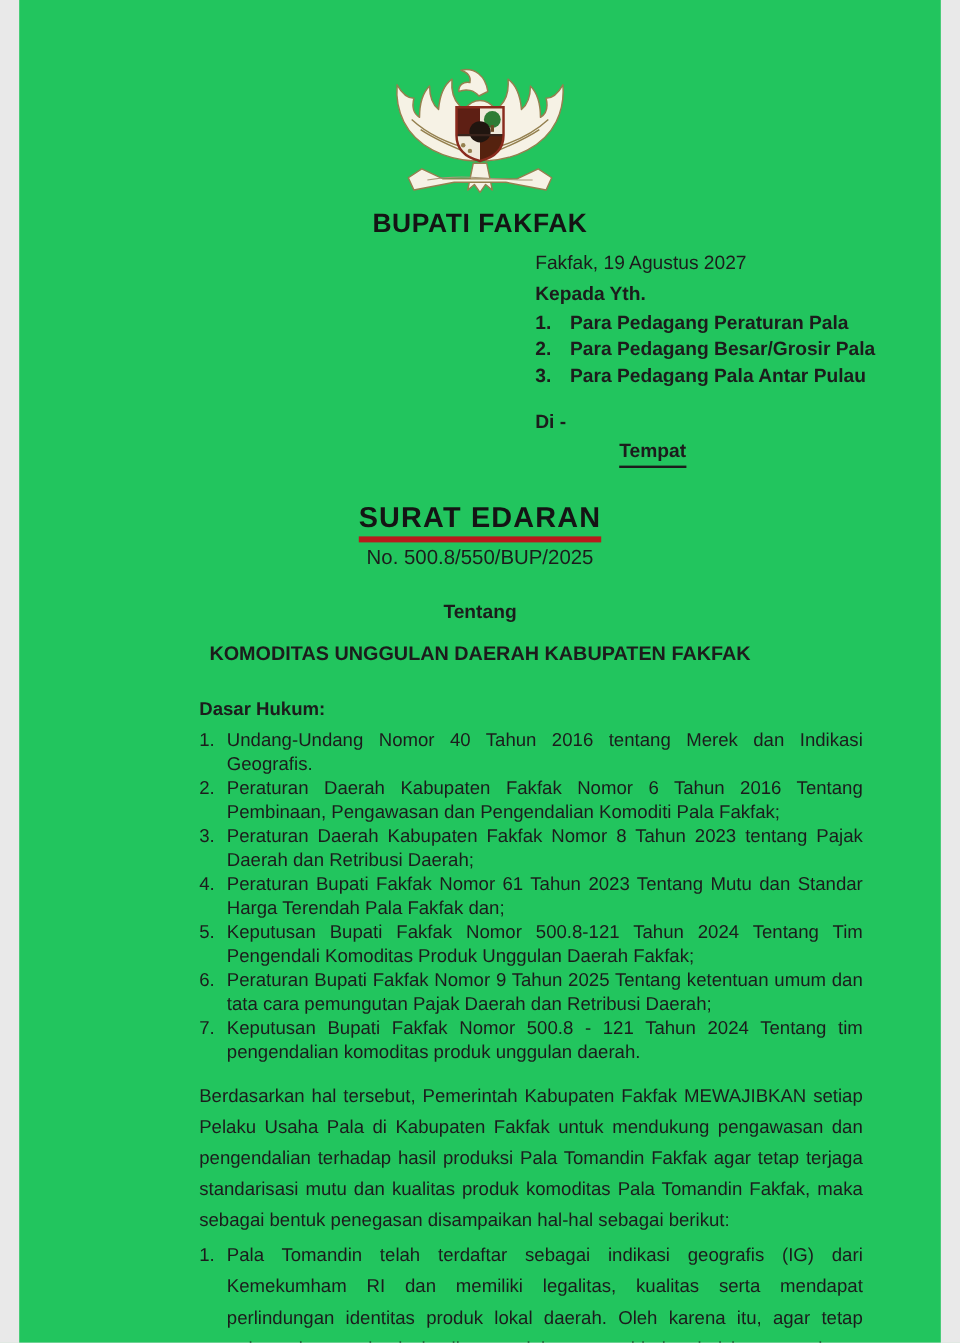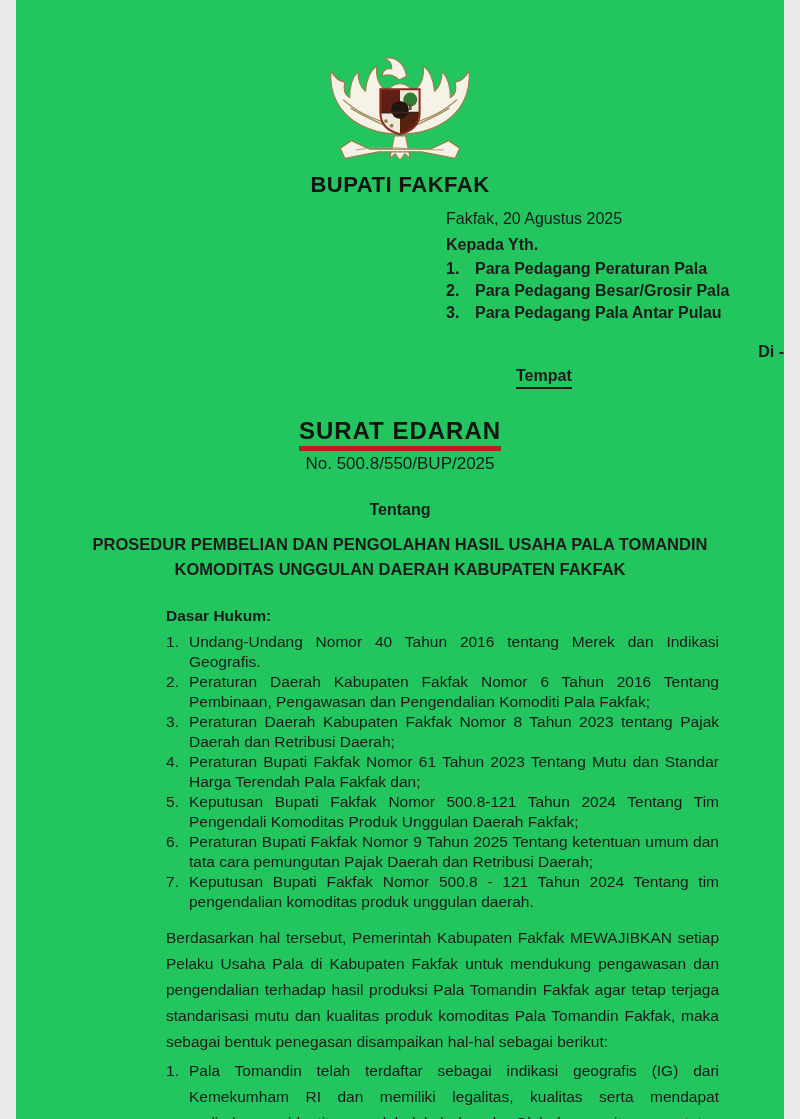--- a/index.html
+++ b/index.html
@@ -23,21 +23,21 @@
     letter-spacing: 0.5px;
     color: #141414;
   }
   
   .address { margin: 10px 0 0 430px; font-size: 16px; line-height: 21px; }
   .date-line { font-weight: normal; margin-bottom: 5px; }
   .salutation { font-weight: bold; margin-bottom: 3px; }
   ol.recipients { list-style:none; margin:0; padding:0; counter-reset: rc; font-weight: bold; }
   ol.recipients > li { counter-increment: rc; position: relative; padding-left: 29px; line-height: 22px; }
   ol.recipients > li::before { content: counter(rc) "."; position: absolute; left: 0; }
-  .di-line { font-weight: bold; margin-top: 17px; text-align: right; }
+  .di-line { font-weight: bold; margin-top: 17px; }
   .tempat-line {
     font-weight: bold; margin: 3px 0 0 70px; display: inline-block;
     border-bottom: 2px solid #1c1c1c; padding-bottom: 1px;
   }
   
   .title-block { text-align: center; margin-top: 28px; }
   .letter-title {
     display: inline-block;
     font-size: 24px; font-weight: bold; letter-spacing: 1px;
     border-bottom: 5px solid #b91c1c; padding-bottom: 1px;
@@ -110,37 +110,36 @@
           <circle cx="85" cy="62" r="9.5" fill="#20150f"></circle>
           <line x1="64" y1="65" x2="106" y2="65" stroke="#3a241c" stroke-width="2"></line>
         </g>
         <path d="M64,40 h42 v25 c0,13 -9,20 -21,23 c-12,-3 -21,-10 -21,-23 Z" fill="none" stroke="#8a2b1e" stroke-width="2.2"></path>
       </svg>
     </span>
     <div class="letterhead-name">BUPATI FAKFAK</div>
   </div>
 
   <div class="address">
-    <div class="date-line">Fakfak, 20 Agustus 2025</div>
+    <div class="date-line">Fakfak, 19 Agustus 2027</div>
     <div class="salutation">Kepada Yth.</div>
     <ol class="recipients">
       <li>Para Pedagang Peraturan Pala</li>
       <li>Para Pedagang Besar/Grosir Pala</li>
       <li>Para Pedagang Pala Antar Pulau</li>
     </ol>
     <div class="di-line">Di -</div>
     <div><span class="tempat-line">Tempat</span></div>
   </div>
 
   <div class="title-block">
     <div><span class="letter-title">SURAT EDARAN</span></div>
     <div class="letter-number">No. 500.8/550/BUP/2025</div>
     <div class="tentang">Tentang</div>
     <div class="subject">
-      <div>PROSEDUR PEMBELIAN DAN PENGOLAHAN HASIL USAHA PALA TOMANDIN</div>
       <div>KOMODITAS UNGGULAN DAERAH KABUPATEN FAKFAK</div>
     </div>
   </div>
 
   <div class="content">
     <div class="legal-heading">Dasar Hukum:</div>
     <ol class="num-list">
       <li>Undang-Undang Nomor 40 Tahun 2016 tentang Merek dan Indikasi Geografis.</li>
       <li>Peraturan Daerah Kabupaten Fakfak Nomor 6 Tahun 2016 Tentang Pembinaan, Pengawasan dan Pengendalian Komoditi Pala Fakfak;</li>
       <li>Peraturan Daerah Kabupaten Fakfak Nomor 8 Tahun 2023 tentang Pajak Daerah dan Retribusi Daerah;</li>

